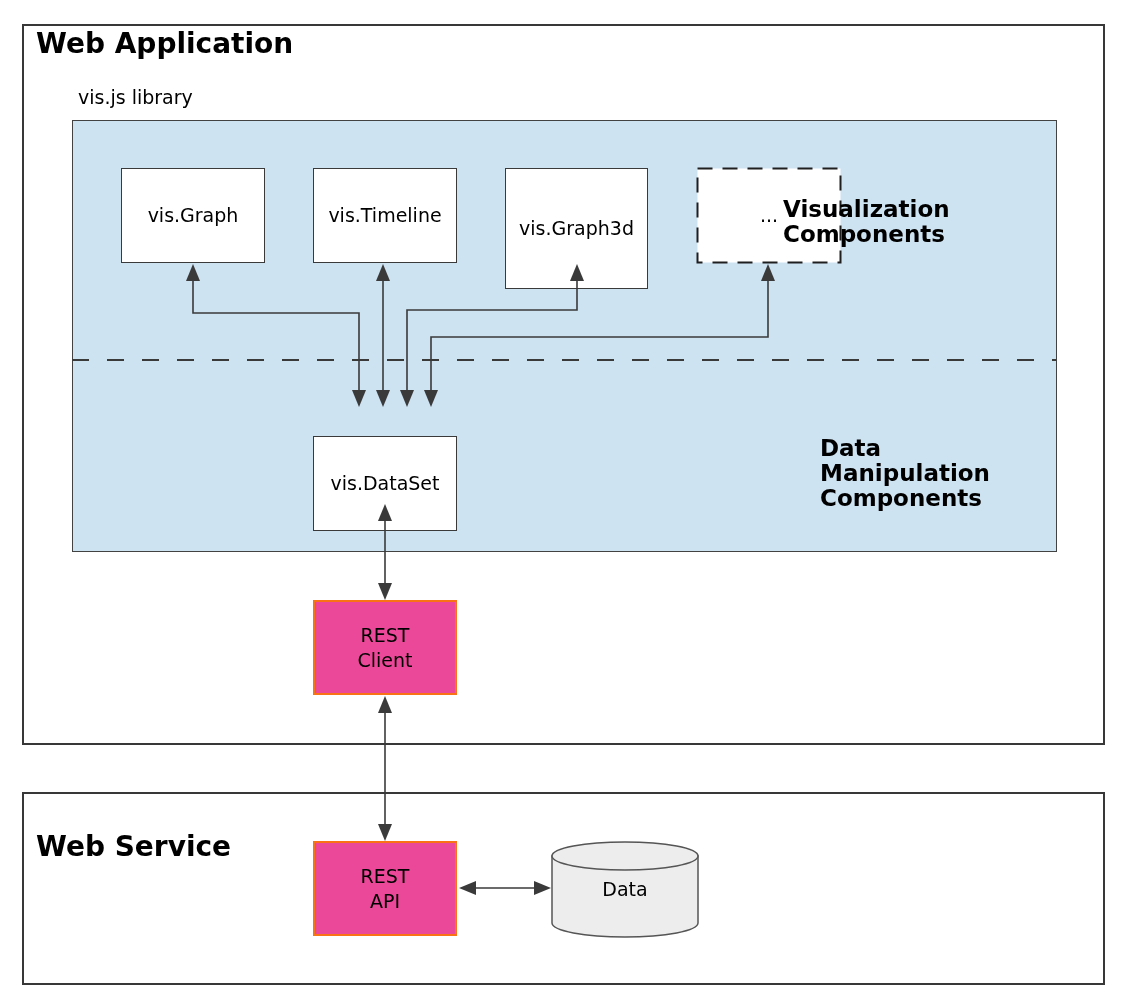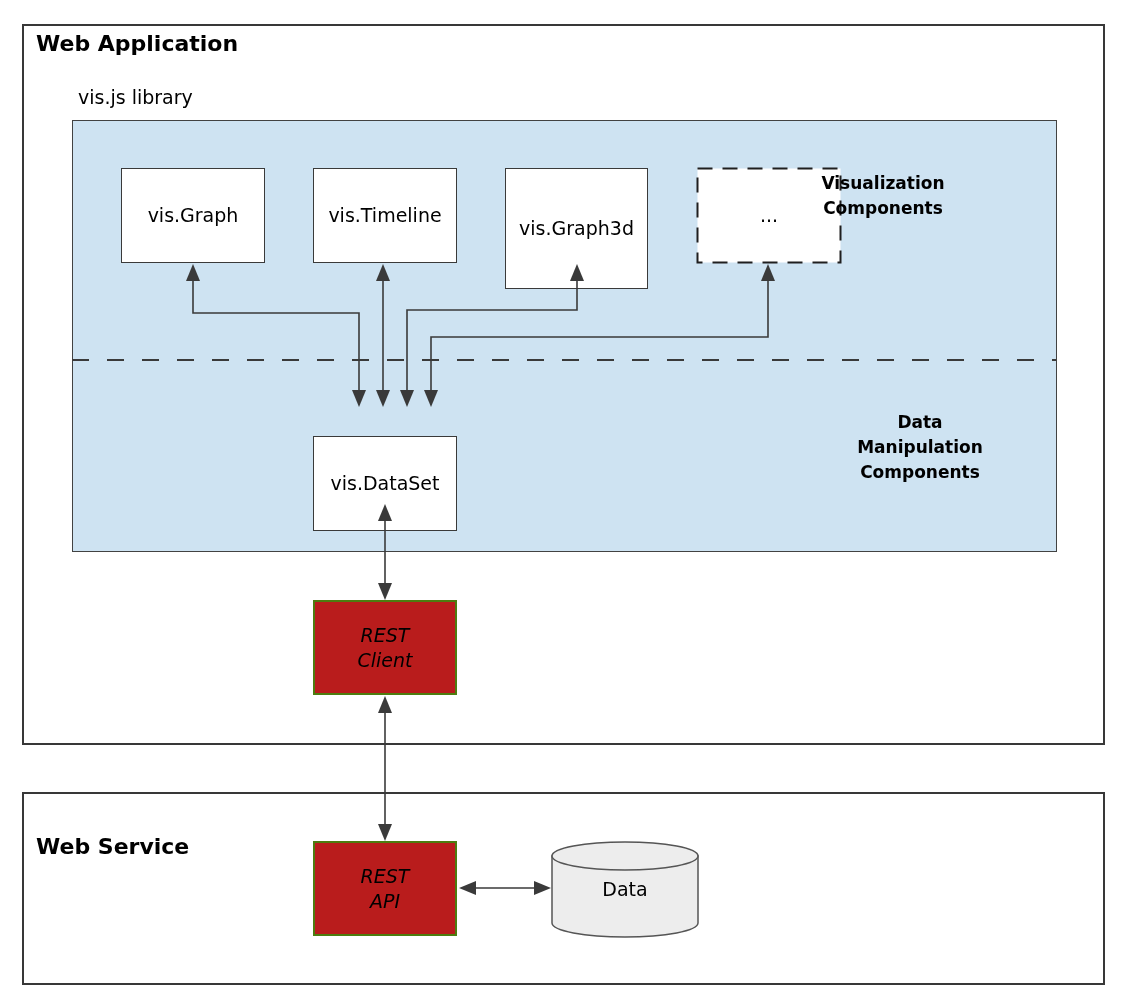--- a/index.html
+++ b/index.html
@@ -3,41 +3,41 @@
 <meta charset="utf-8">
 <style>
   html,body{margin:0;padding:0;background:#ffffff;}
   .canvas{
     position:relative;width:1128px;height:1008px;background:#ffffff;overflow:hidden;
     font-family:"DejaVu Sans","Liberation Sans",sans-serif;color:#000;
   }
   .section{position:absolute;border:2px solid #383838;box-sizing:border-box;background:transparent;}
   .sec-webapp{left:22px;top:24px;width:1083px;height:721px;}
   .sec-webservice{left:22px;top:792px;width:1083px;height:193px;}
-  .main-title{position:absolute;font-weight:bold;font-size:22px;line-height:26px;white-space:nowrap;}
+  .main-title{position:absolute;font-weight:bold;font-size:28px;line-height:26px;white-space:nowrap;}
   .title-webapp{left:36px;top:31px;}
   .title-webservice{left:36px;top:800px;margin-top:34px;}
   .lib-title{position:absolute;left:78px;top:85px;font-weight:normal;font-size:19px;line-height:24px;}
   .blue-panel{position:absolute;left:72px;top:120px;width:985px;height:432px;
     background:#cee3f2;border:1.5px solid #424242;box-sizing:border-box;}
   .svg-layer{position:absolute;left:0;top:0;width:1128px;height:1008px;pointer-events:none;}
   .box{position:absolute;display:flex;align-items:center;justify-content:center;text-align:center;
     font-size:19px;line-height:25px;white-space:pre-line;background:#ffffff;
     border:1.5px solid #3a3a3a;box-sizing:border-box;}
   .box-graph{left:121px;top:168px;width:144px;height:95px;}
   .box-timeline{left:313px;top:168px;width:144px;height:95px;}
   .box-graph3d{left:505px;top:168px;width:143px;height:121px;}
   .box-more{left:697px;top:168px;width:144px;height:95px;background:transparent;border:none;}
   .box-dataset{left:313px;top:408px;width:144px;height:95px;margin-top:28px;}
-  .box-gray{background:#b91c1c;border:2px solid #4d7c0f;font-style:italic;}
+  .box-gray{background:#ec4899;border:2px solid #f97316;}
   .box-restclient{left:313px;top:600px;width:144px;height:95px;}
   .box-restapi{left:313px;top:841px;width:144px;height:95px;}
   .label-data{left:552px;top:841px;width:146px;height:96px;background:transparent;border:none;}
-  .side-label{position:absolute;font-weight:bold;font-size:17px;line-height:25px;
-    text-align:center;white-space:pre-line;}
+  .side-label{position:absolute;font-weight:bold;font-size:23px;line-height:25px;
+    text-align:left;white-space:pre-line;margin-top:26px;}
   .label-viz{left:783px;top:171px;width:200px;}
   .label-dm{left:820px;top:410px;width:200px;}
 </style>
 </head>
 <body>
 
 <div class="canvas">
 
   <div class="section sec-webapp"></div>
   <div class="section sec-webservice"></div>

